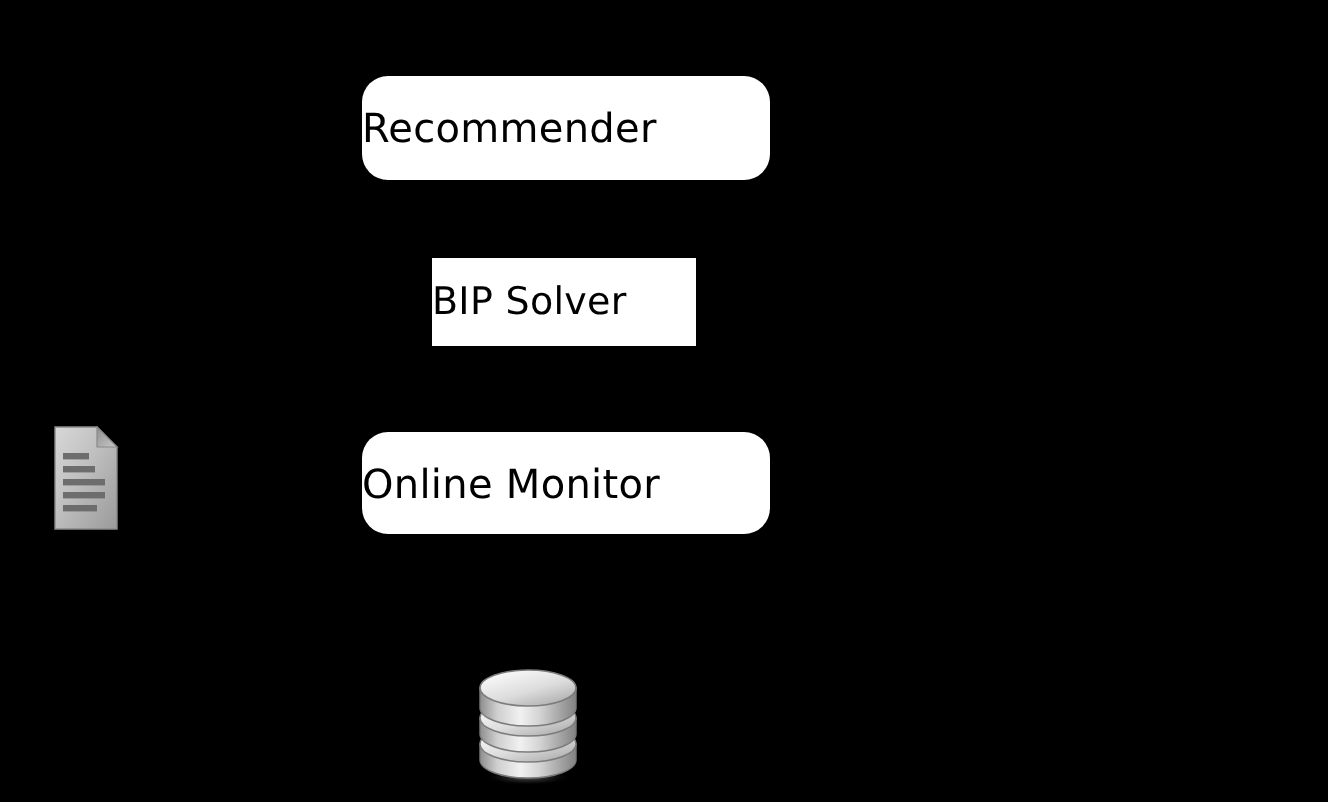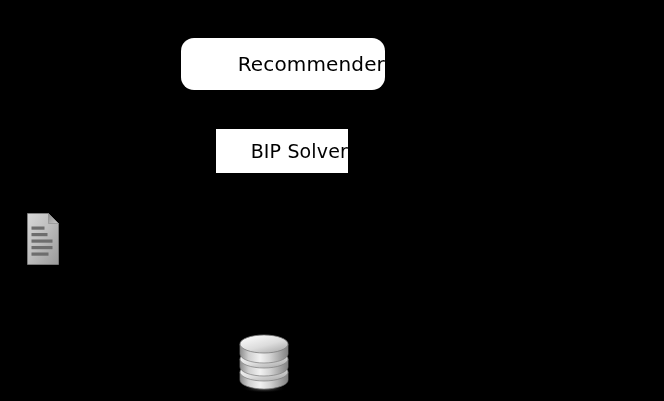--- a/index.html
+++ b/index.html
@@ -21,21 +21,21 @@
     overflow: hidden;
   }
 
   
   .node {
     position: absolute;
     background: #ffffff;
     border-radius: 13px;
     display: flex;
     align-items: center;
-    justify-content: flex-end;
+    justify-content: flex-start;
     color: #000000;
     font-weight: 400;
     letter-spacing: 0.15px;
     white-space: nowrap;
     user-select: none;
   }
 
   .node-recommender {
     left: 181px;
     top: 38px;
@@ -111,20 +111,23 @@
   </div>
 
   <div class="node node-recommender">
     <span>Recommender</span>
   </div>
 
   <div class="node node-bip-solver">
     <span>BIP Solver</span>
   </div>
 
+  <div class="node node-online-monitor">
+    <span>Online Monitor</span>
+  </div>
 
   <div class="db-icon">
     <svg viewBox="0 0 60 62" width="60" height="62" xmlns="http://www.w3.org/2000/svg" aria-hidden="true">
       <defs>
         <linearGradient id="bodyGrad" x1="0" y1="0" x2="1" y2="0">
           <stop offset="0%" stop-color="#8e8e8e"></stop>
           <stop offset="18%" stop-color="#cfcfcf"></stop>
           <stop offset="42%" stop-color="#f1f1f1"></stop>
           <stop offset="62%" stop-color="#d4d4d4"></stop>
           <stop offset="86%" stop-color="#a0a0a0"></stop>

